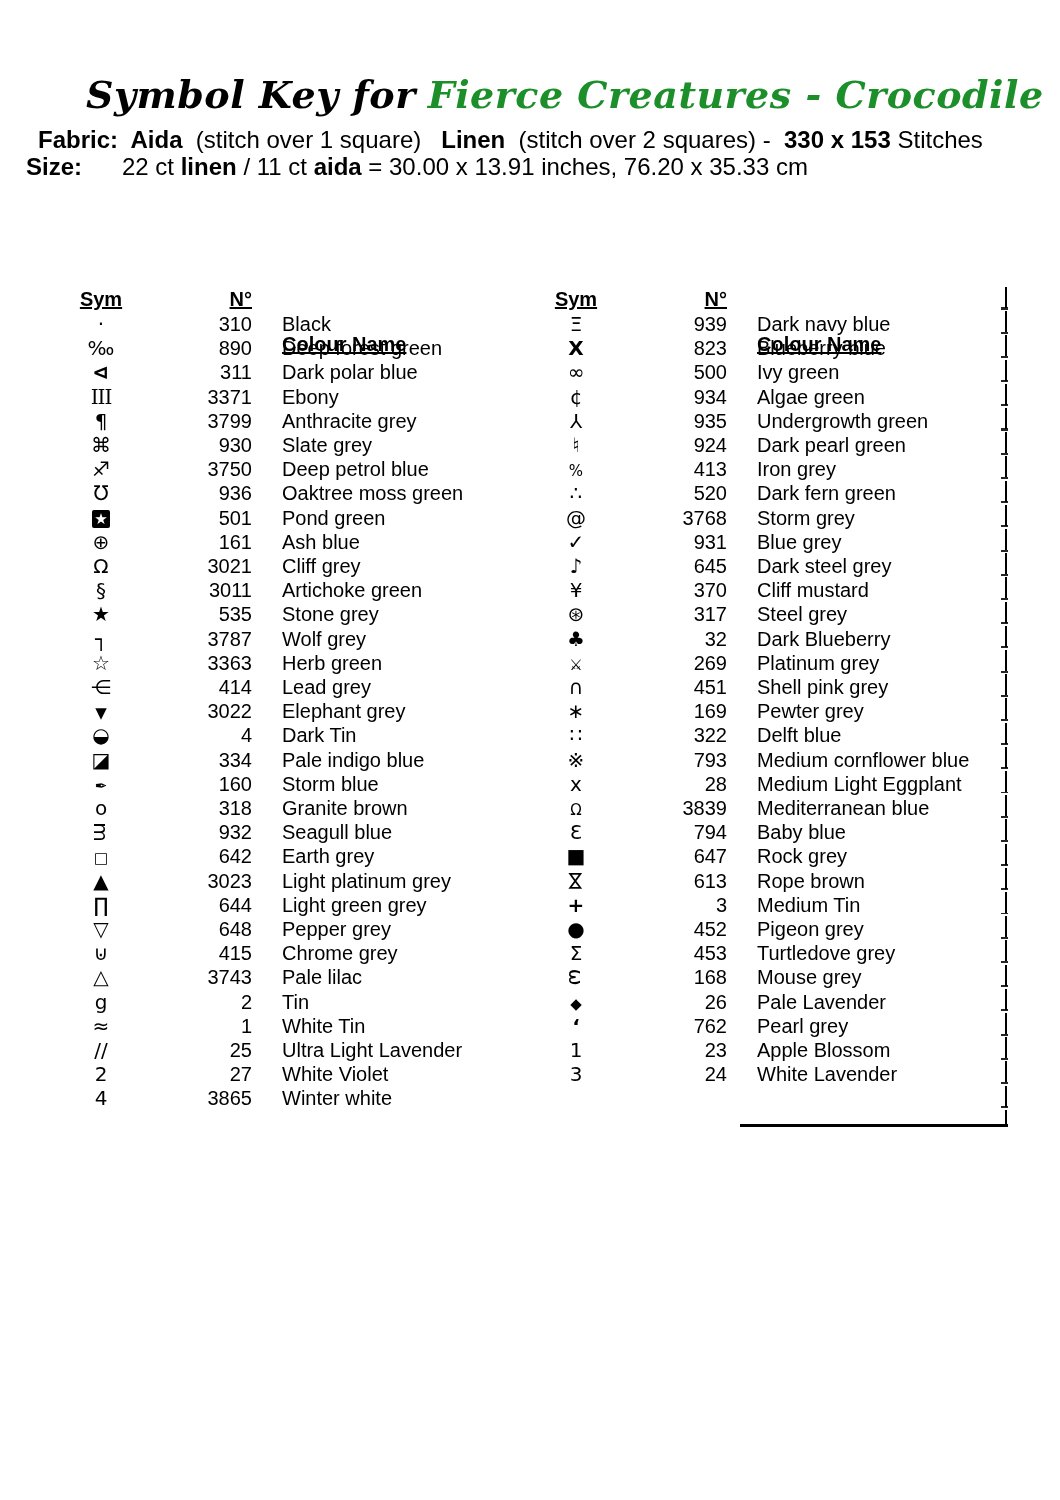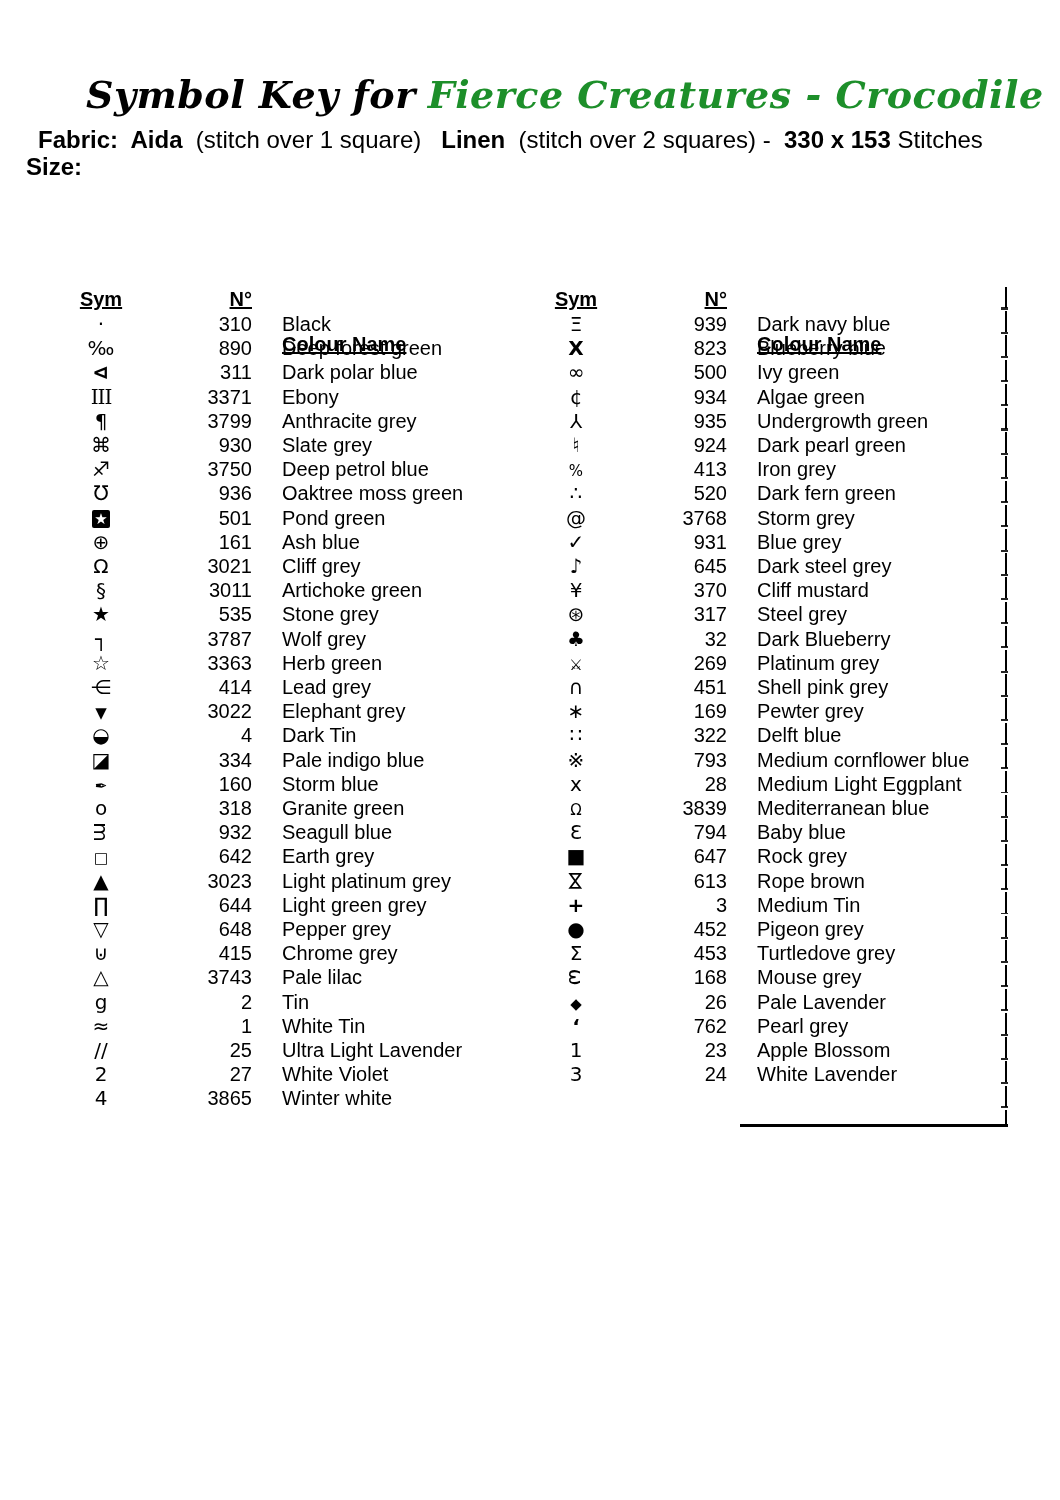--- a/index.html
+++ b/index.html
@@ -63,20 +63,21 @@
 
 <div class="page">
 
   <div class="title">
     <span>Symbol Key for</span><span class="green">Fierce Creatures - Crocodile (small)</span>
   </div>
 
   <div class="meta-line" id="fabric-line"><span class="b">Fabric:  </span><span class="b">Aida</span><span>  (stitch over 1 square)   </span><span class="b">Linen</span><span>  (stitch over 2 squares) -  </span><span class="b">330 x 153</span><span> Stitches</span></div>
 
   <div class="meta-line" id="size-label">Size:</div>
+  <div class="meta-line" id="size-line-0"><span>22 ct </span><span class="b">linen</span><span> / 11 ct </span><span class="b">aida</span><span> = 30.00 x 13.91 inches, 76.20 x 35.33 cm</span></div>
 
   <div class="ktable" id="ktable-left">
     <div class="khead h-sym"><u>Sym</u></div>
     <div class="khead h-num"><u>N°</u></div>
     <div class="khead h-name"><u>Colour Name</u></div>
   <div class="krow" style="top: 24px;">
         <span class="c-sym"><span>·</span></span>
         <span class="c-num">310</span>
         <span class="c-name">Black</span>
       </div>
@@ -171,21 +172,21 @@
         <span class="c-name">Pale indigo blue</span>
       </div>
       <div class="krow" style="top: 483.8px;">
         <span class="c-sym"><span class="small">✒</span></span>
         <span class="c-num">160</span>
         <span class="c-name">Storm blue</span>
       </div>
       <div class="krow" style="top: 508px;">
         <span class="c-sym"><span>o</span></span>
         <span class="c-num">318</span>
-        <span class="c-name">Granite green</span>
+        <span class="c-name">Granite brown</span>
       </div>
       <div class="krow" style="top: 532.2px;">
         <span class="c-sym"><span class="r90">m</span></span>
         <span class="c-num">932</span>
         <span class="c-name">Seagull blue</span>
       </div>
       <div class="krow" style="top: 556.4px;">
         <span class="c-sym"><span class="small">□</span></span>
         <span class="c-num">642</span>
         <span class="c-name">Earth grey</span>

